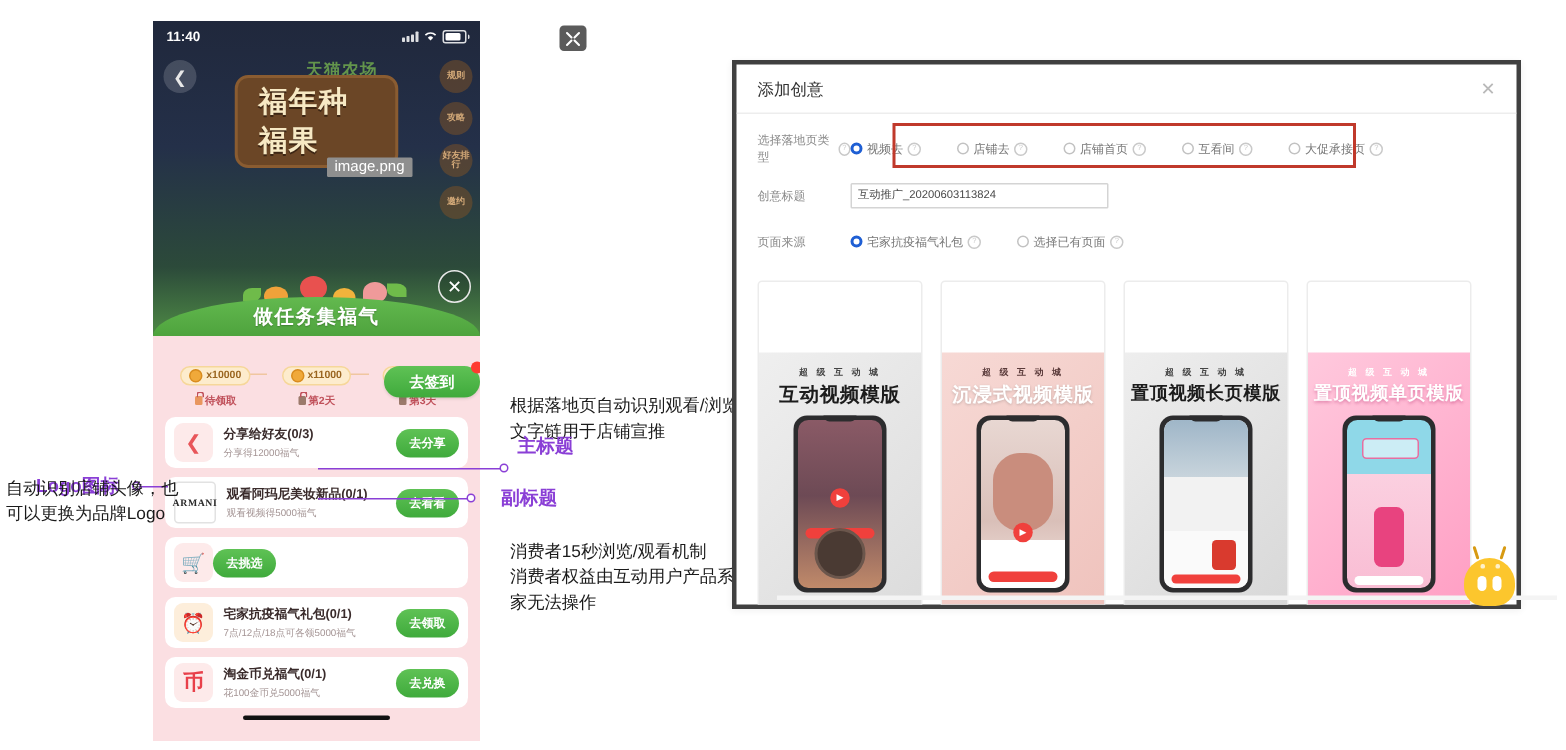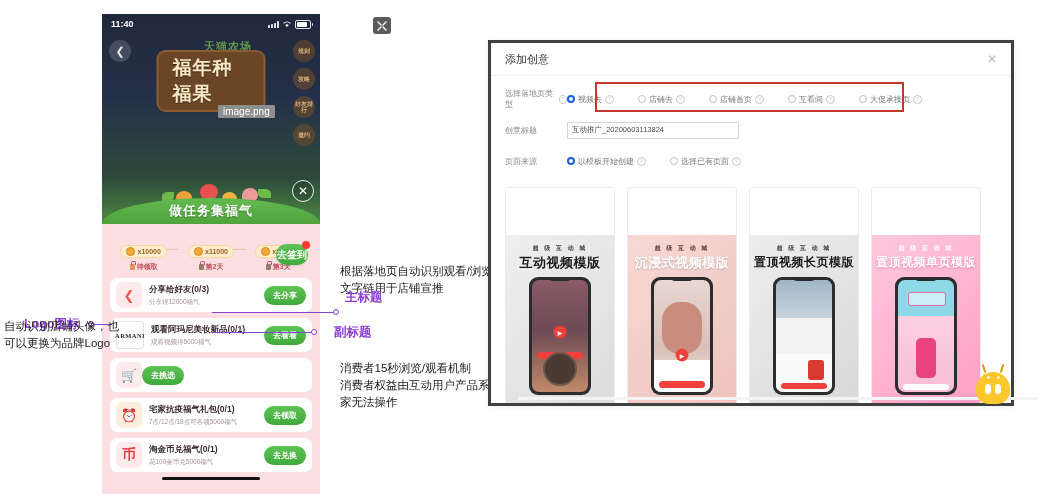--- a/index.html
+++ b/index.html
@@ -83,21 +83,21 @@
     border:1px solid #f6d79a;border-radius:8px;padding:1px 5px;
     color:#9a6520;font-size:7px;font-weight:bold;
   }
   .coin{width:7px;height:7px;border-radius:50%;background:#f0a93a;border:1px solid #d98c1e;display:inline-block;}
   .daylabel{display:flex;align-items:center;justify-content:center;gap:2px;margin-top:2px;color:#c0505a;font-size:7px;font-weight:bold;}
   .lock{width:5px;height:6px;border-radius:1px;background:#e8965e;position:relative;display:inline-block;}
   .lock.grey{background:#9b7a6b;}
   .lock::before{content:"";position:absolute;left:1px;top:-3px;width:3px;height:3px;border:1px solid currentColor;border-bottom:none;border-radius:2px 2px 0 0;color:inherit;}
   .dashline{position:absolute;top:7px;height:1px;background:#f0c6a0;}
   #signbtn{
-    position:absolute;right:12px;top:230px;width:32px;height:21px;border-radius:11px;
+    position:absolute;right:0;top:230px;width:64px;height:21px;border-radius:11px;
     background:linear-gradient(180deg,#5fc255,#3faa3c);
     color:#fff;font-size:10px;font-weight:bold;display:flex;align-items:center;justify-content:center;
     box-shadow:0 1px 2px rgba(0,0,0,.12);
   }
   #signbtn .dot{position:absolute;right:-2px;top:-3px;width:8px;height:8px;border-radius:50%;background:#ff3b30;}
 
   
   #tasks{position:absolute;top:264px;left:8px;width:202px;}
   .task{
     background:#fff;border-radius:7px;height:34px;margin-bottom:6px;
@@ -403,21 +403,21 @@
       <input id="titleinput" type="text" value="互动推广_20200603113824" style="">
     </div>
 
     <div class="frow">
       <div class="flabel">
         <span>页面来源</span>
       </div>
       <div class="radio-set">
         <label class="radio">
           <span class="rdot on"></span>
-          <span>以模板开始创建</span>
+          <span>宅家抗疫福气礼包</span>
           <span class="qmark">?</span>
         </label>
         <label class="radio">
           <span class="rdot"></span>
           <span>选择已有页面</span>
           <span class="qmark">?</span>
         </label>
       </div>
     </div>
   </div>

